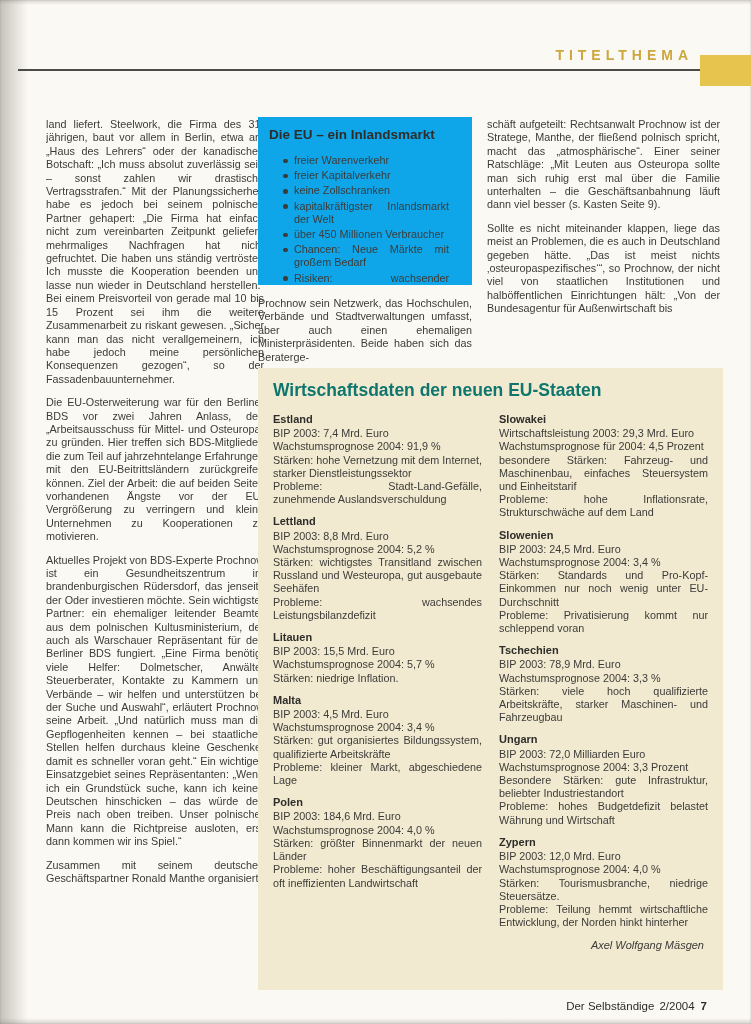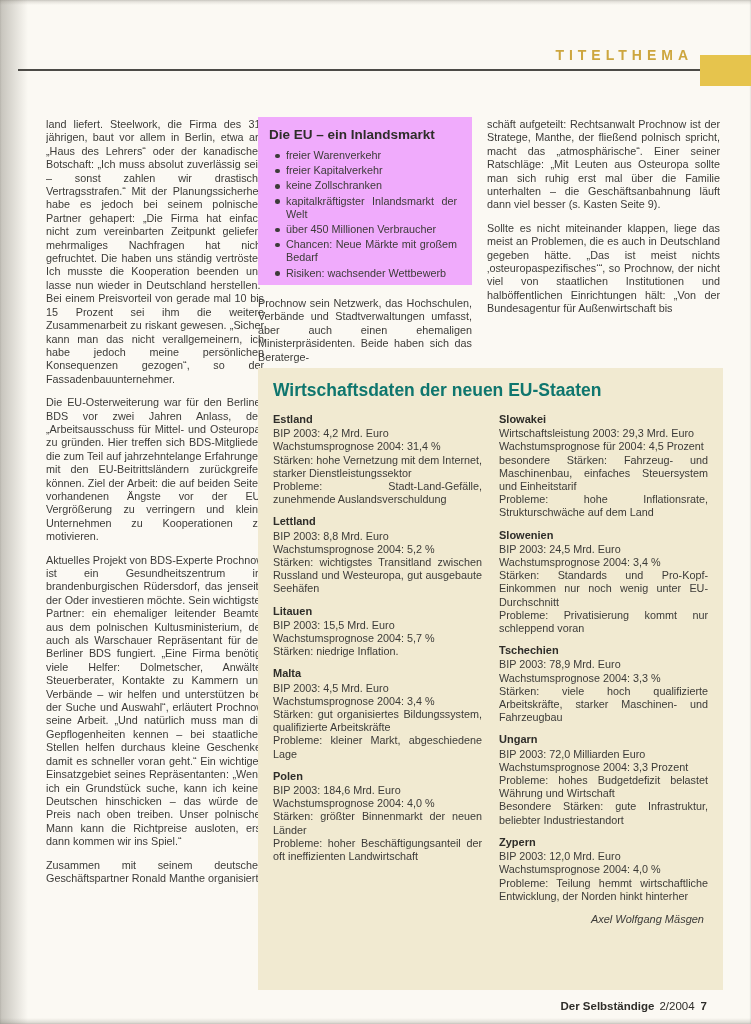--- a/index.html
+++ b/index.html
@@ -50,27 +50,27 @@
     text-align: justify;
     hyphens: auto; -webkit-hyphens: auto;
   }
   .col p { margin: 0 0 10px 0; }
   .col-left   { left: 46px;  top: 118px; width: 218px; height: 890px; overflow: hidden; }
   .col-middle { left: 258px; top: 297px; width: 214px; height: 66px;  overflow: hidden; }
   .col-right  { left: 487px; top: 118px; width: 233px; height: 246px; overflow: hidden; }
   
   .eu-box {
     position: absolute; left: 258px; top: 117px; width: 214px; height: 168px;
-    background: #f0abfc; box-sizing: border-box; padding: 10px 11px;
+    background: #0ea5e9; box-sizing: border-box; padding: 10px 11px;
     overflow: hidden;
   }
   .eu-box-title {
     font-size: 13.5px; font-weight: 700; color: #2e2d29; margin: 0 0 7px 0;
   }
-  .eu-list { margin: 4px; padding: 0; list-style: none; font-size: 10.8px; line-height: 13.2px; }
+  .eu-list { margin: 12px; padding: 0; list-style: none; font-size: 10.8px; line-height: 13.2px; }
   .eu-list li { position: relative; padding-left: 13px; margin-bottom: 2px; text-align: justify; }
   .eu-list li::before {
     content: ""; position: absolute; left: 2px; top: 4.6px;
     width: 4.5px; height: 4.5px; border-radius: 50%; background: #3c3b38;
   }
   
   .data-box {
     position: absolute; left: 258px; top: 368px; width: 465px; height: 622px;
     background: #f1ead1; box-sizing: border-box; padding: 12px 15px 8px;
     overflow: hidden;
@@ -80,21 +80,21 @@
   .data-col { flex: 1; min-width: 0; font-size: 10.8px; line-height: 13.2px; }
   .entry { margin-bottom: 9px; }
   .entry-name { font-weight: 700; font-size: 11px; margin-bottom: 1px; color: #2e2d29; }
   .entry-line { text-align: justify; hyphens: auto; -webkit-hyphens: auto; }
   .author { text-align: right; font-style: italic; font-size: 11px; margin-top: 10px; padding-right: 4px; }
   
   .footer {
     position: absolute; top: 1000px; right: 44px;
     font-size: 11.5px; color: #2e2d29; white-space: nowrap;
   }
-  .footer .mag { font-weight: 700; }
+  .footer .mag { font-weight: 400; }
   .footer .issue { font-weight: 400; margin-left: 5px; }
   .footer .pagenum { font-weight: 700; margin-left: 6px; }
 </style>
 </head>
 <body>
 
 <div class="page">
   <div class="spine-shadow"></div>
   <div class="edge-top"></div>
   <div class="edge-bottom"></div>
@@ -132,30 +132,31 @@
     <p>Sollte es nicht miteinander klappen, liege das meist an Problemen, die es auch in Deutschland gegeben hätte. „Das ist meist nichts ‚osteuropaspezifisches‘“, so Prochnow, der nicht viel von staatlichen Institutionen und halböffentlichen Einrichtungen hält: „Von der Bundesagentur für Außenwirtschaft bis</p>
   </div>
 
   <div class="data-box">
     <h2 class="data-title">Wirtschaftsdaten der neuen EU-Staaten</h2>
     <div class="data-cols">
 
       <div class="data-col">
         <div class="entry">
           <div class="entry-name">Estland</div>
-          <div class="entry-line">BIP 2003: 4,2 Mrd. Euro</div>
-          <div class="entry-line">Wachstumsprognose 2004: 31,4 %</div>
+          <div class="entry-line">BIP 2003: 7,4 Mrd. Euro</div>
+          <div class="entry-line">Wachstumsprognose 2004: 91,9 %</div>
           <div class="entry-line">Stärken: hohe Vernetzung mit dem Internet, starker Dienstleistungssektor</div>
           <div class="entry-line">Probleme: Stadt-Land-Gefälle, zunehmende Auslandsverschuldung</div>
         </div>
         <div class="entry">
           <div class="entry-name">Lettland</div>
           <div class="entry-line">BIP 2003: 8,8 Mrd. Euro</div>
           <div class="entry-line">Wachstumsprognose 2004: 5,2 %</div>
           <div class="entry-line">Stärken: wichtigstes Transitland zwischen Russland und Westeuropa, gut ausgebaute Seehäfen</div>
+          <div class="entry-line">Probleme: wachsendes Leistungsbilanzdefizit</div>
         </div>
         <div class="entry">
           <div class="entry-name">Litauen</div>
           <div class="entry-line">BIP 2003: 15,5 Mrd. Euro</div>
           <div class="entry-line">Wachstumsprognose 2004: 5,7 %</div>
           <div class="entry-line">Stärken: niedrige Inflation.</div>
         </div>
         <div class="entry">
           <div class="entry-name">Malta</div>
           <div class="entry-line">BIP 2003: 4,5 Mrd. Euro</div>
@@ -190,27 +191,28 @@
         <div class="entry">
           <div class="entry-name">Tschechien</div>
           <div class="entry-line">BIP 2003: 78,9 Mrd. Euro</div>
           <div class="entry-line">Wachstumsprognose 2004: 3,3 %</div>
           <div class="entry-line">Stärken: viele hoch qualifizierte Arbeitskräfte, starker Maschinen- und Fahrzeugbau</div>
         </div>
         <div class="entry">
           <div class="entry-name">Ungarn</div>
           <div class="entry-line">BIP 2003: 72,0 Milliarden Euro</div>
           <div class="entry-line">Wachstumsprognose 2004: 3,3 Prozent</div>
+          <div class="entry-line">Besondere Stärken: gute Infrastruktur, beliebter Industriestandort</div>
           <div class="entry-line">Probleme: hohes Budgetdefizit belastet Währung und Wirtschaft</div>
-          <div class="entry-line">Besondere Stärken: gute Infrastruktur, beliebter Industriestandort</div>
         </div>
         <div class="entry">
           <div class="entry-name">Zypern</div>
           <div class="entry-line">BIP 2003: 12,0 Mrd. Euro</div>
           <div class="entry-line">Wachstumsprognose 2004: 4,0 %</div>
+          <div class="entry-line">Stärken: Tourismusbranche, niedrige Steuersätze.</div>
           <div class="entry-line">Probleme: Teilung hemmt wirtschaftliche Entwicklung, der Norden hinkt hinterher</div>
         </div>
         <div class="author">Axel Wolfgang Mäsgen</div>
       </div>
 
     </div>
   </div>
 
   <div class="footer">
     <span class="mag">Der Selbständige</span><span class="issue">2/2004</span><span class="pagenum">7</span>

